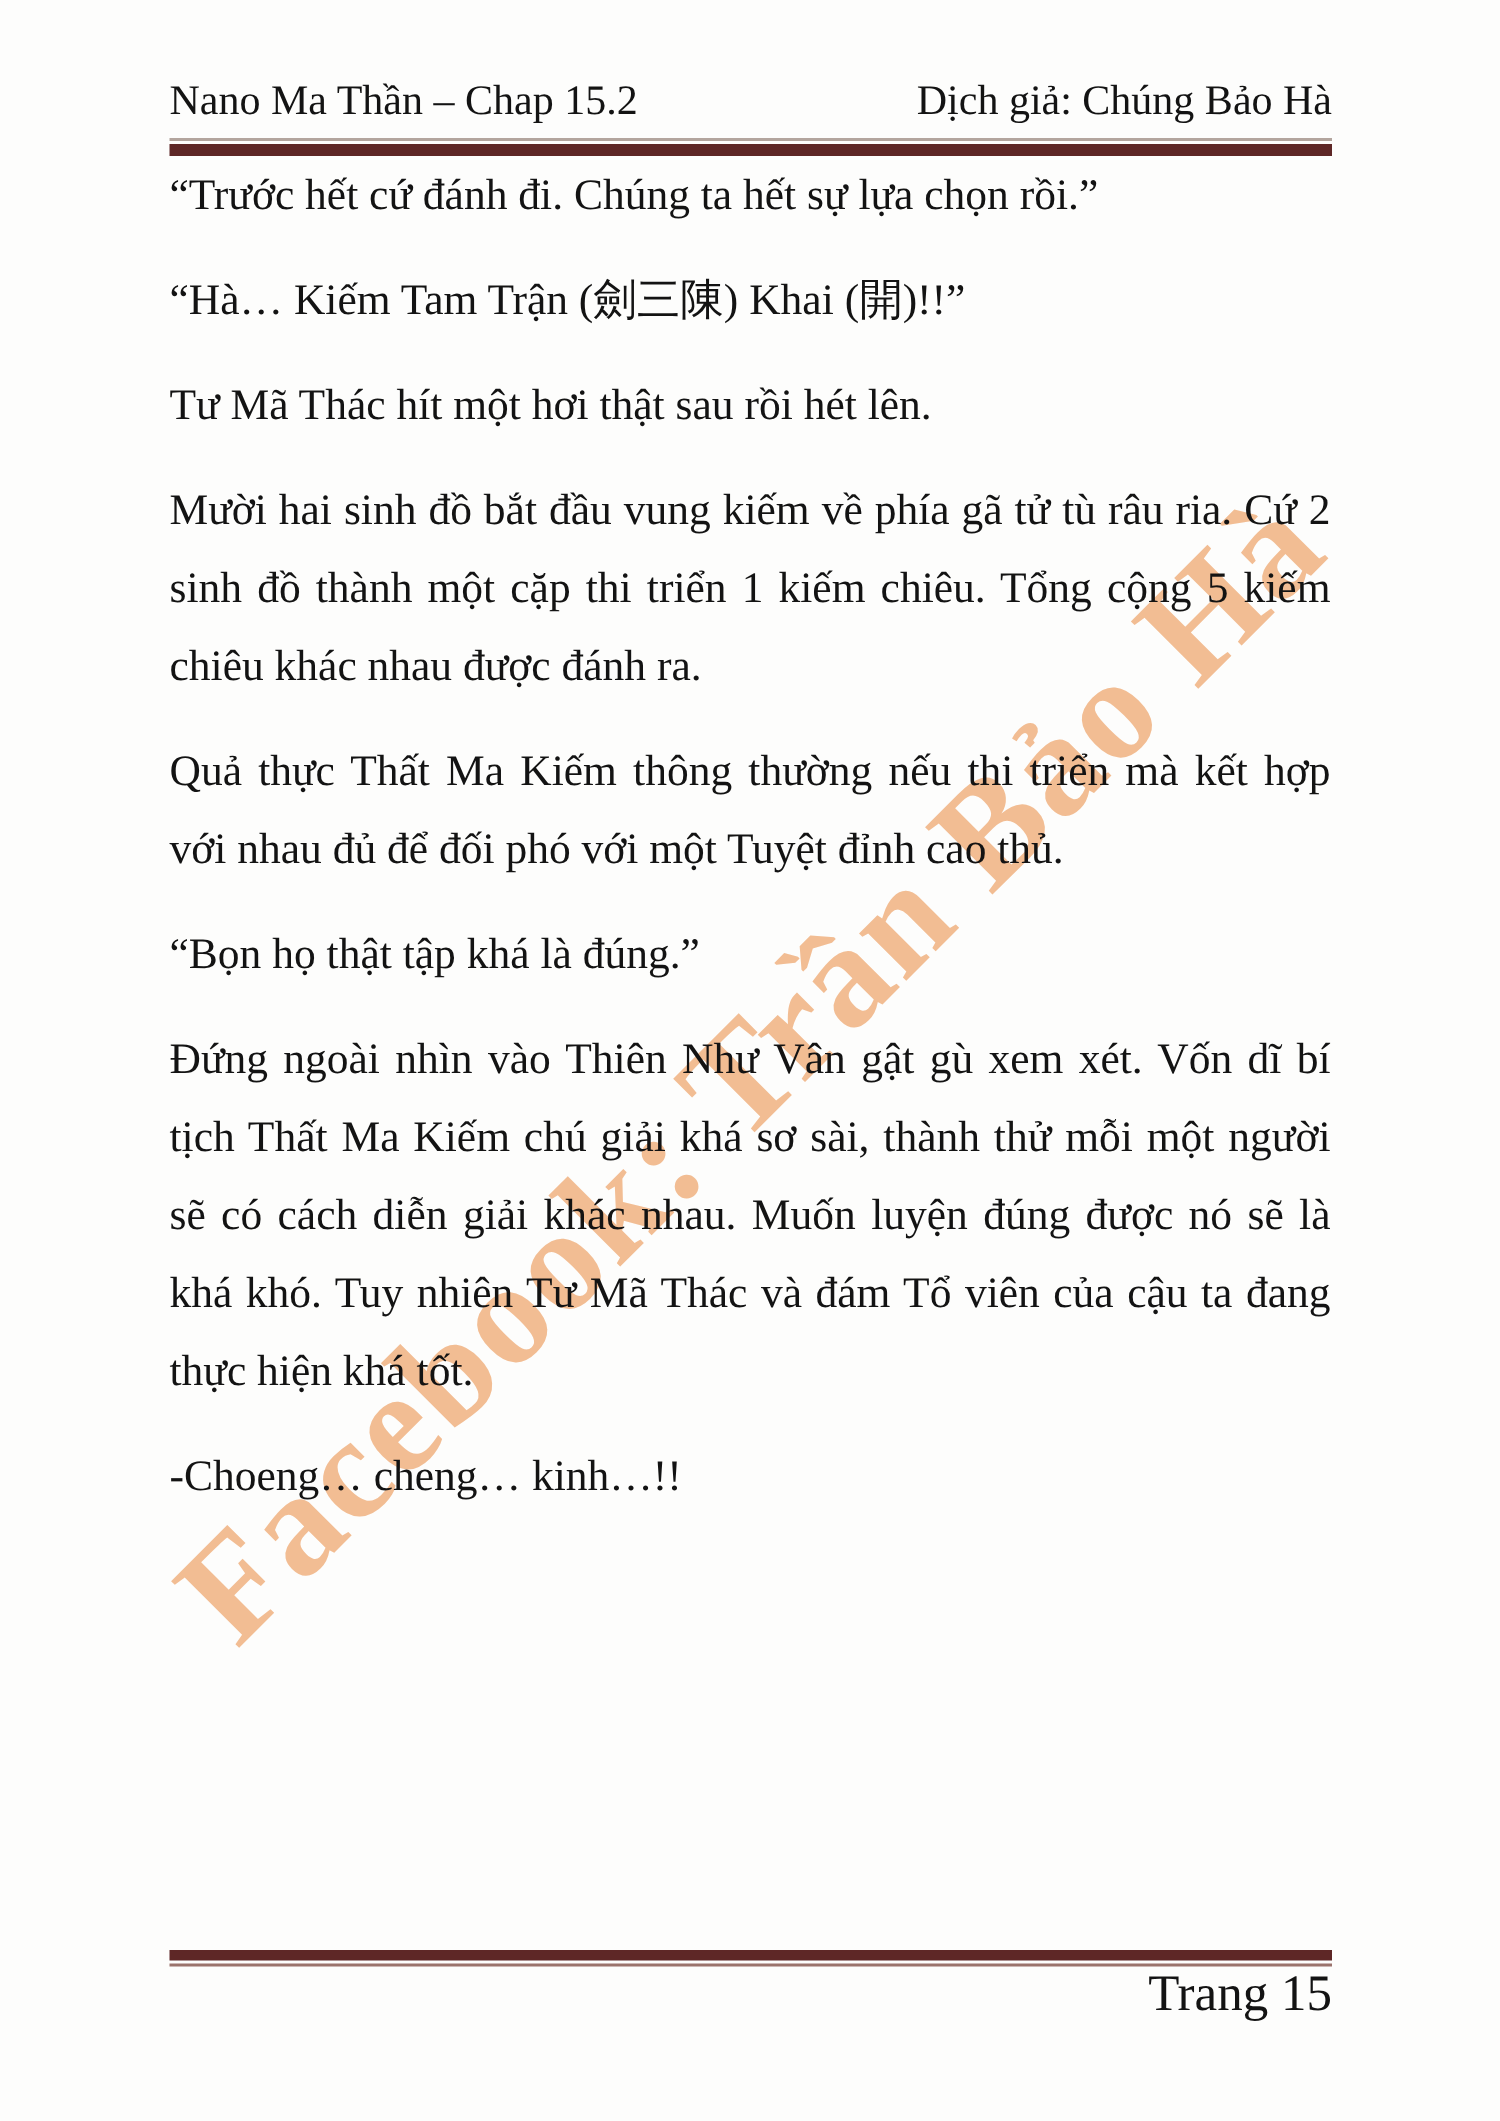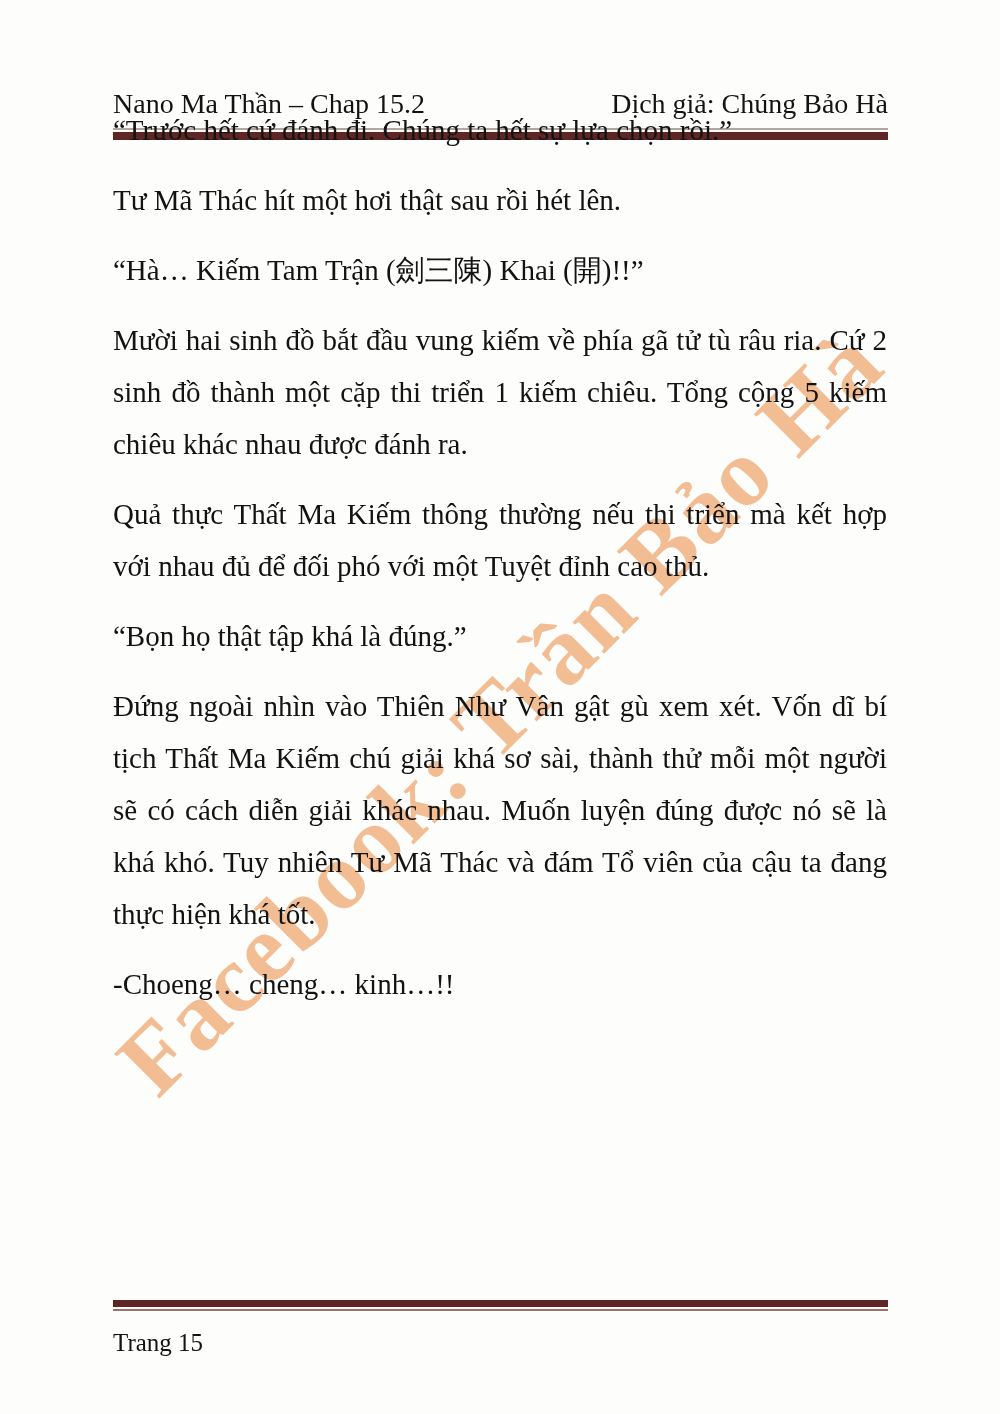--- a/index.html
+++ b/index.html
@@ -31,21 +31,20 @@
     z-index: 0;
     user-select: none;
   }
 
   .page-header {
     position: absolute;
     left: 113px;
     right: 112px;
     top: 0;
     z-index: 1;
-    margin-top: 36px;
   }
   .header-row {
     display: flex;
     justify-content: space-between;
     align-items: baseline;
     padding-top: 51px;
     font-size: 28px;
     line-height: 34px;
   }
   .rule-thin-top  { height: 2px; background: #b3a59e; margin-top: 7px; }
@@ -68,45 +67,46 @@
   .page-footer {
     position: absolute;
     left: 113px;
     right: 112px;
     top: 1300px;
     z-index: 1;
   }
   .rule-thick-ftr { height: 7px; background: #5e2726; }
   .rule-thin-ftr  { height: 2px; background: #9b736c; margin-top: 2px; }
   .page-number {
-    font-size: 25px;
+    text-align: right;
+    font-size: 34px;
     line-height: 30px;
-    margin-top: 17px;
+    margin-top: 4px;
   }
 </style>
 </head>
 <body>
 
 <div class="page">
 
   <div class="watermark">Facebook: Trần Bảo Hà</div>
 
   <header class="page-header">
     <div class="header-row">
       <span>Nano Ma Thần – Chap 15.2</span>
       <span>Dịch giả: Chúng Bảo Hà</span>
     </div>
     <div class="rule-thin-top"></div>
     <div class="rule-thick-hdr"></div>
   </header>
 
   <main class="content">
     <p>“Trước hết cứ đánh đi. Chúng ta hết sự lựa chọn rồi.”</p>
+    <p>“Hà… Kiếm Tam Trận (劍三陳) Khai (開)!!”</p>
     <p>Tư Mã Thác hít một hơi thật sau rồi hét lên.</p>
-    <p>“Hà… Kiếm Tam Trận (劍三陳) Khai (開)!!”</p>
     <p>Mười hai sinh đồ bắt đầu vung kiếm về phía gã tử tù râu ria. Cứ 2 sinh đồ thành một cặp thi triển 1 kiếm chiêu. Tổng cộng 5 kiếm chiêu khác nhau được đánh ra.</p>
     <p>Quả thực Thất Ma Kiếm thông thường nếu thi triển mà kết hợp với nhau đủ để đối phó với một Tuyệt đỉnh cao thủ.</p>
     <p>“Bọn họ thật tập khá là đúng.”</p>
     <p>Đứng ngoài nhìn vào Thiên Như Vân gật gù xem xét. Vốn dĩ bí tịch Thất Ma Kiếm chú giải khá sơ sài, thành thử mỗi một người sẽ có cách diễn giải khác nhau. Muốn luyện đúng được nó sẽ là khá khó. Tuy nhiên Tư Mã Thác và đám Tổ viên của cậu ta đang thực hiện khá tốt.</p>
     <p>-Choeng… cheng… kinh…!!</p>
   </main>
 
   <footer class="page-footer">
     <div class="rule-thick-ftr"></div>
     <div class="rule-thin-ftr"></div>

